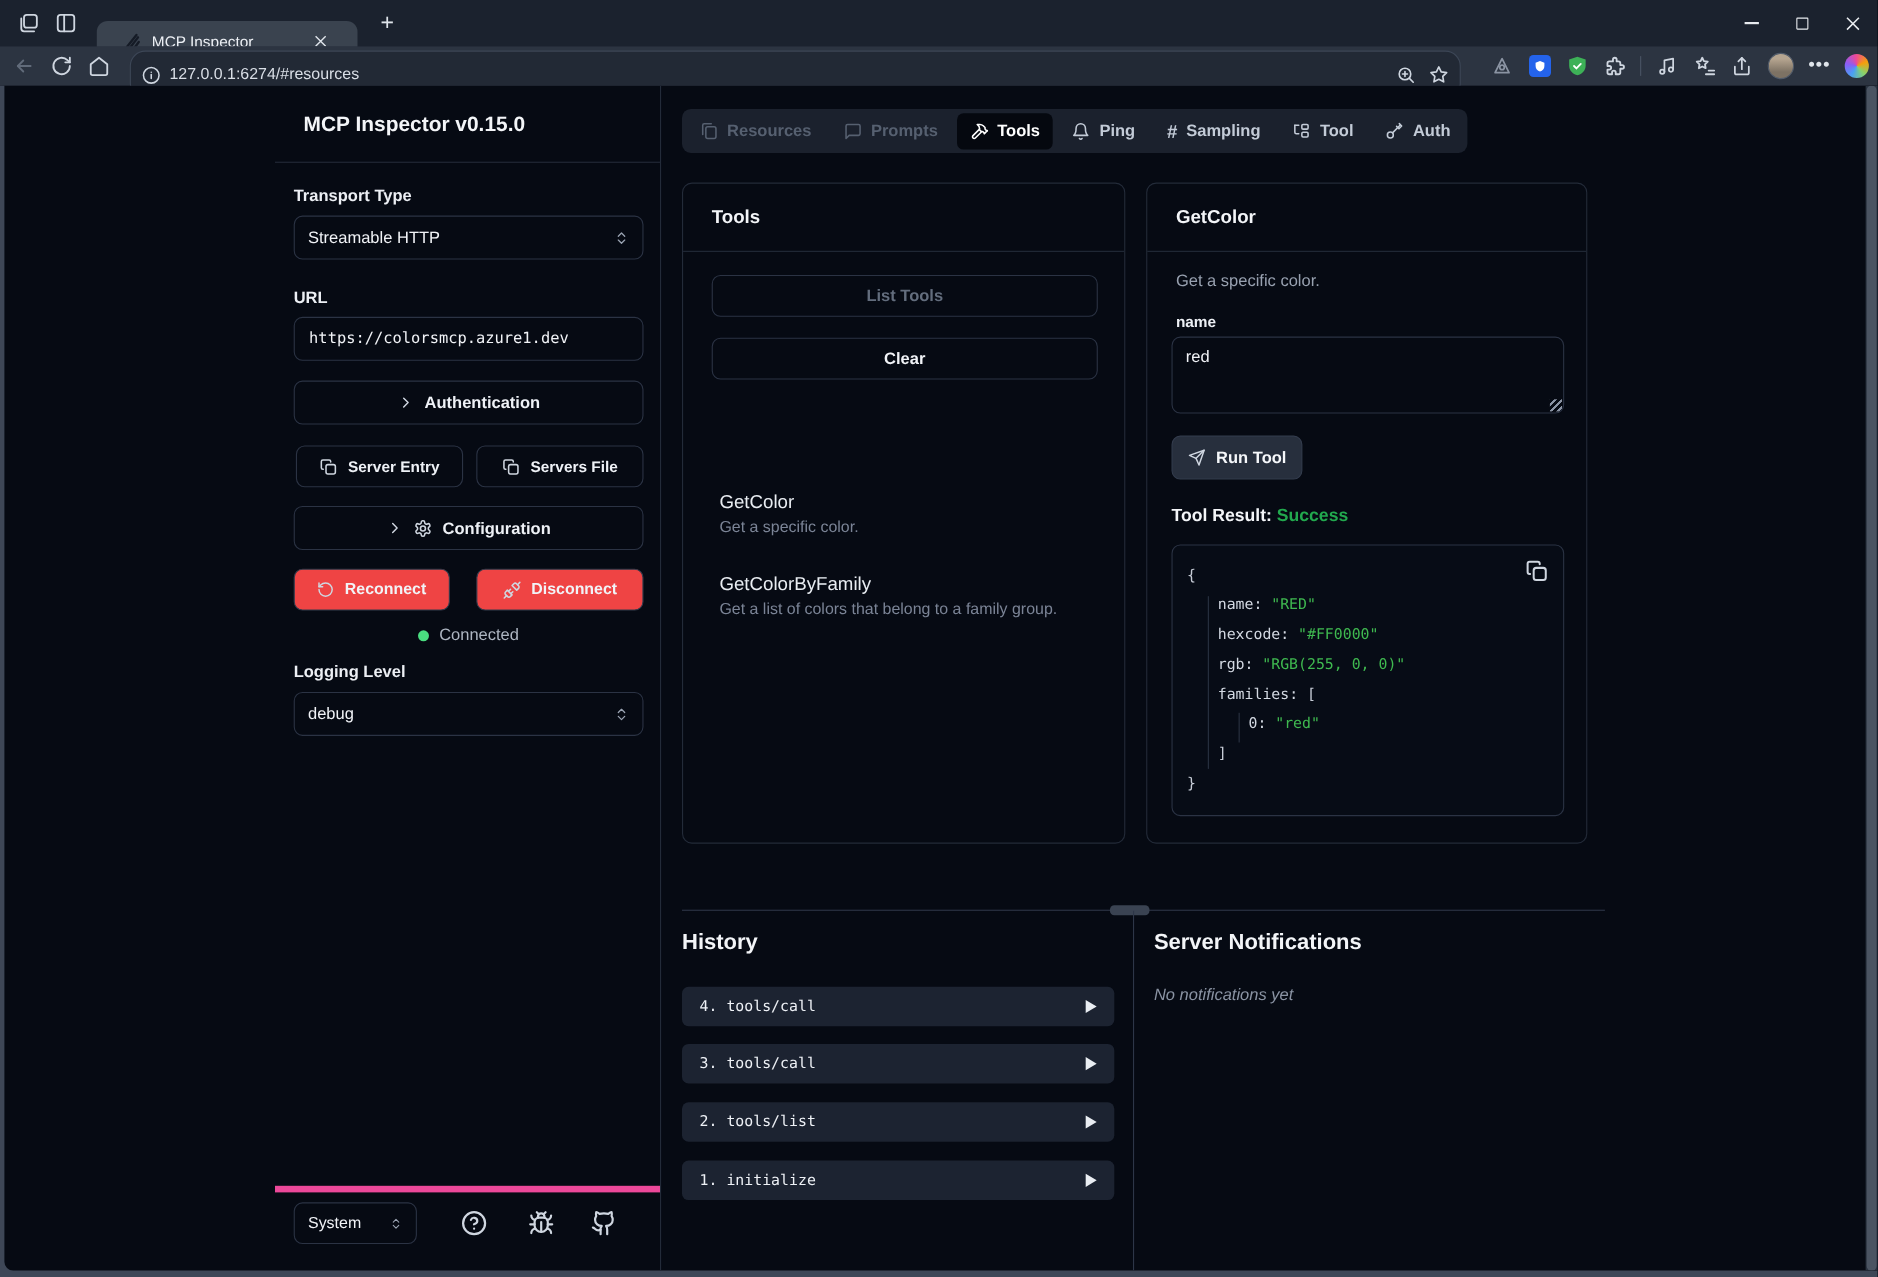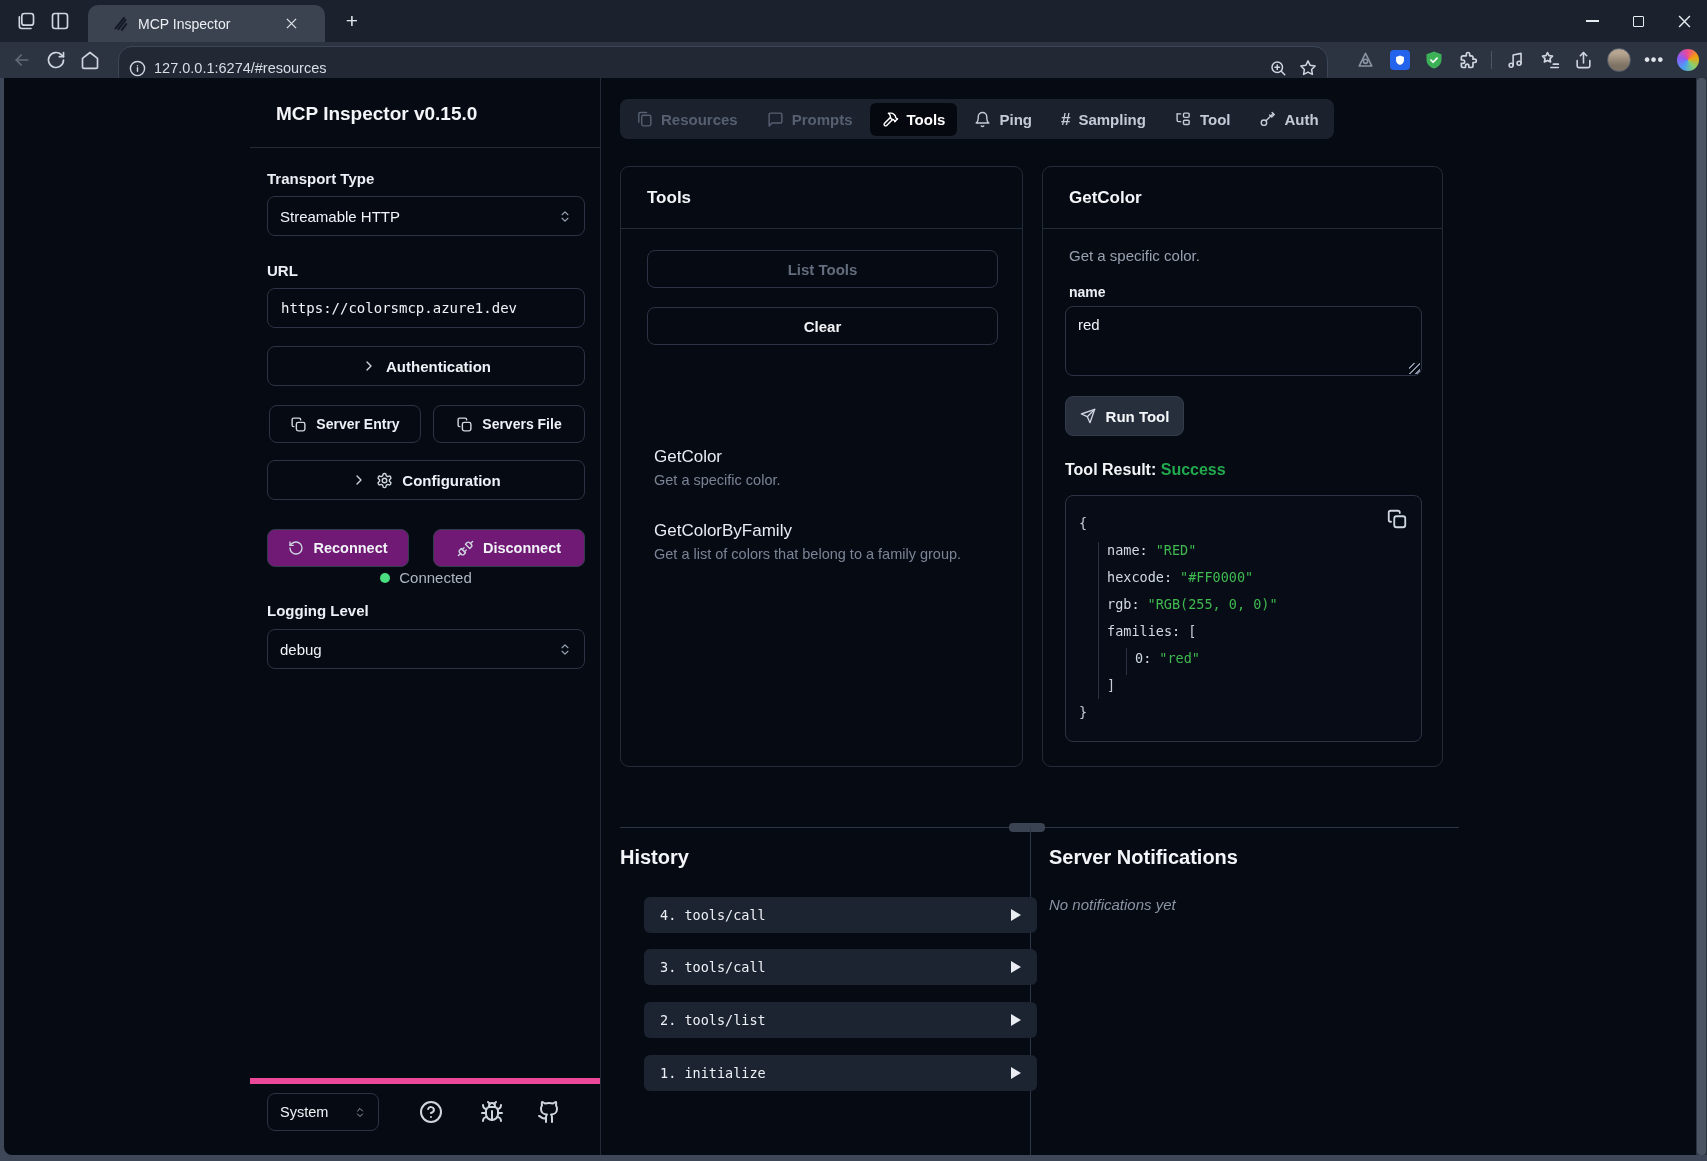--- a/index.html
+++ b/index.html
@@ -9,21 +9,21 @@
     background:#060a13; font-family:"Liberation Sans", sans-serif;
     color:#eef1f6; -webkit-font-smoothing:antialiased;
   }
   svg { display:block; }
   .ic { stroke:#cfd6e0; stroke-width:2; fill:none; stroke-linecap:round; stroke-linejoin:round; }
 
   
   .titlebar { position:absolute; top:0; left:0; right:0; height:42px; background:#1b222e; }
   .tb-icon { position:absolute; top:11px; width:20px; height:20px; }
   .browser-tab {
-    position:absolute; left:88px; top:5px; width:237px; height:37px;
+    position:absolute; left:88px; top:19px; width:237px; height:37px;
     background:#3a434f; border-radius:10px 10px 0 0;
     display:flex; align-items:center; padding:0 24px;
   }
   .tab-title { font-size:14px; color:#eceff4; margin-left:9px; flex:1; white-space:nowrap; overflow:hidden; }
   .tab-close { width:20px; height:20px; display:flex; align-items:center; justify-content:center; border-radius:4px; }
   .newtab-btn { position:absolute; left:340px; top:9px; width:24px; height:24px; display:flex; align-items:center; justify-content:center; color:#dfe4ea; font-size:21px; font-weight:300; }
   .win-controls { position:absolute; right:0; top:0; height:42px; display:flex; }
   .wc { width:46px; height:42px; display:flex; align-items:center; justify-content:center; }
   .wc-min-glyph { width:13px; height:2px; background:#e8ebef; }
   .wc-max-glyph { width:11px; height:11px; border:1.6px solid #e8ebef; border-radius:1px; }
@@ -72,23 +72,23 @@
     border:1px solid #2b3344; border-radius:8px; background:transparent;
     display:flex; align-items:center; justify-content:center; gap:9px;
     font-size:15px; font-weight:bold; color:#eef1f6;
   }
   .half-btn {
     position:absolute; height:38px; border:1px solid #2b3344; border-radius:8px;
     display:flex; align-items:center; justify-content:center; gap:9px;
     font-size:14px; font-weight:bold; color:#eef1f6;
   }
   .fill-btn {
-    position:absolute; height:38px; background:#701a75; border-radius:8px; border:1px solid #333c4d;
+    position:absolute; height:38px; background:#ef4444; border-radius:8px; border:1px solid #333c4d;
     display:flex; align-items:center; justify-content:center; gap:9px;
-    font-size:14.5px; font-weight:bold; color:#f1f3f7;margin-top:12px;
+    font-size:14.5px; font-weight:bold; color:#f1f3f7;
   }
   .connected { position:absolute; left:263px; width:318px; top:491px; display:flex; align-items:center; justify-content:center; gap:9px; font-size:15px; color:#aeb6c2; }
   .dot { width:10px; height:10px; border-radius:50%; background:#4ade80; }
 
   .side-footer { position:absolute; left:246px; right:0; bottom:15px; height:62px; border-top:6px solid #ec4899; display:flex; align-items:center; }
   .theme-select { margin-left:17px; width:112px; height:38px; border:1px solid #2b3344; border-radius:8px; display:flex; align-items:center; padding:0 12px; font-size:14.5px; color:#f1f3f7; }
   .foot-ic { width:24px; height:24px; margin-left:40px; }
 
   
   .tabbar {
@@ -155,21 +155,21 @@
   
   .hsep { position:absolute; left:616px; top:749px; width:839px; height:1px; background:#2d3648; }
   .hsep-handle { position:absolute; left:1005px; top:745px; width:36px; height:9px; border-radius:4px; background:#3a4352; }
   .vsep { position:absolute; left:1026px; top:750px; bottom:0; width:1px; background:#2d3648; }
 
   .history-title { position:absolute; left:616px; top:768px; font-size:20px; font-weight:bold; color:#f3f5f8; }
   .hist-row {
     position:absolute; left:616px; width:393px; height:36px;
     background:#1c2331; border-radius:6px;
     display:flex; align-items:center; padding:0 16px;
-    font-family:"DejaVu Sans Mono", monospace; font-size:13.5px; color:#eef1f6;margin-left:24px;
+    font-family:"DejaVu Sans Mono", monospace; font-size:13.5px; color:#eef1f6;
   }
   .hist-caret { margin-left:auto; width:0; height:0; border-left:10px solid #e9edf2; border-top:6px solid transparent; border-bottom:6px solid transparent; }
 
   .notif-title { position:absolute; left:1045px; top:768px; font-size:20px; font-weight:bold; color:#f3f5f8; }
   .notif-empty { position:absolute; left:1045px; top:818px; font-size:15px; font-style:italic; color:#8a93a3; }
 </style>
 </head>
 <body>
 
 <div class="titlebar">

